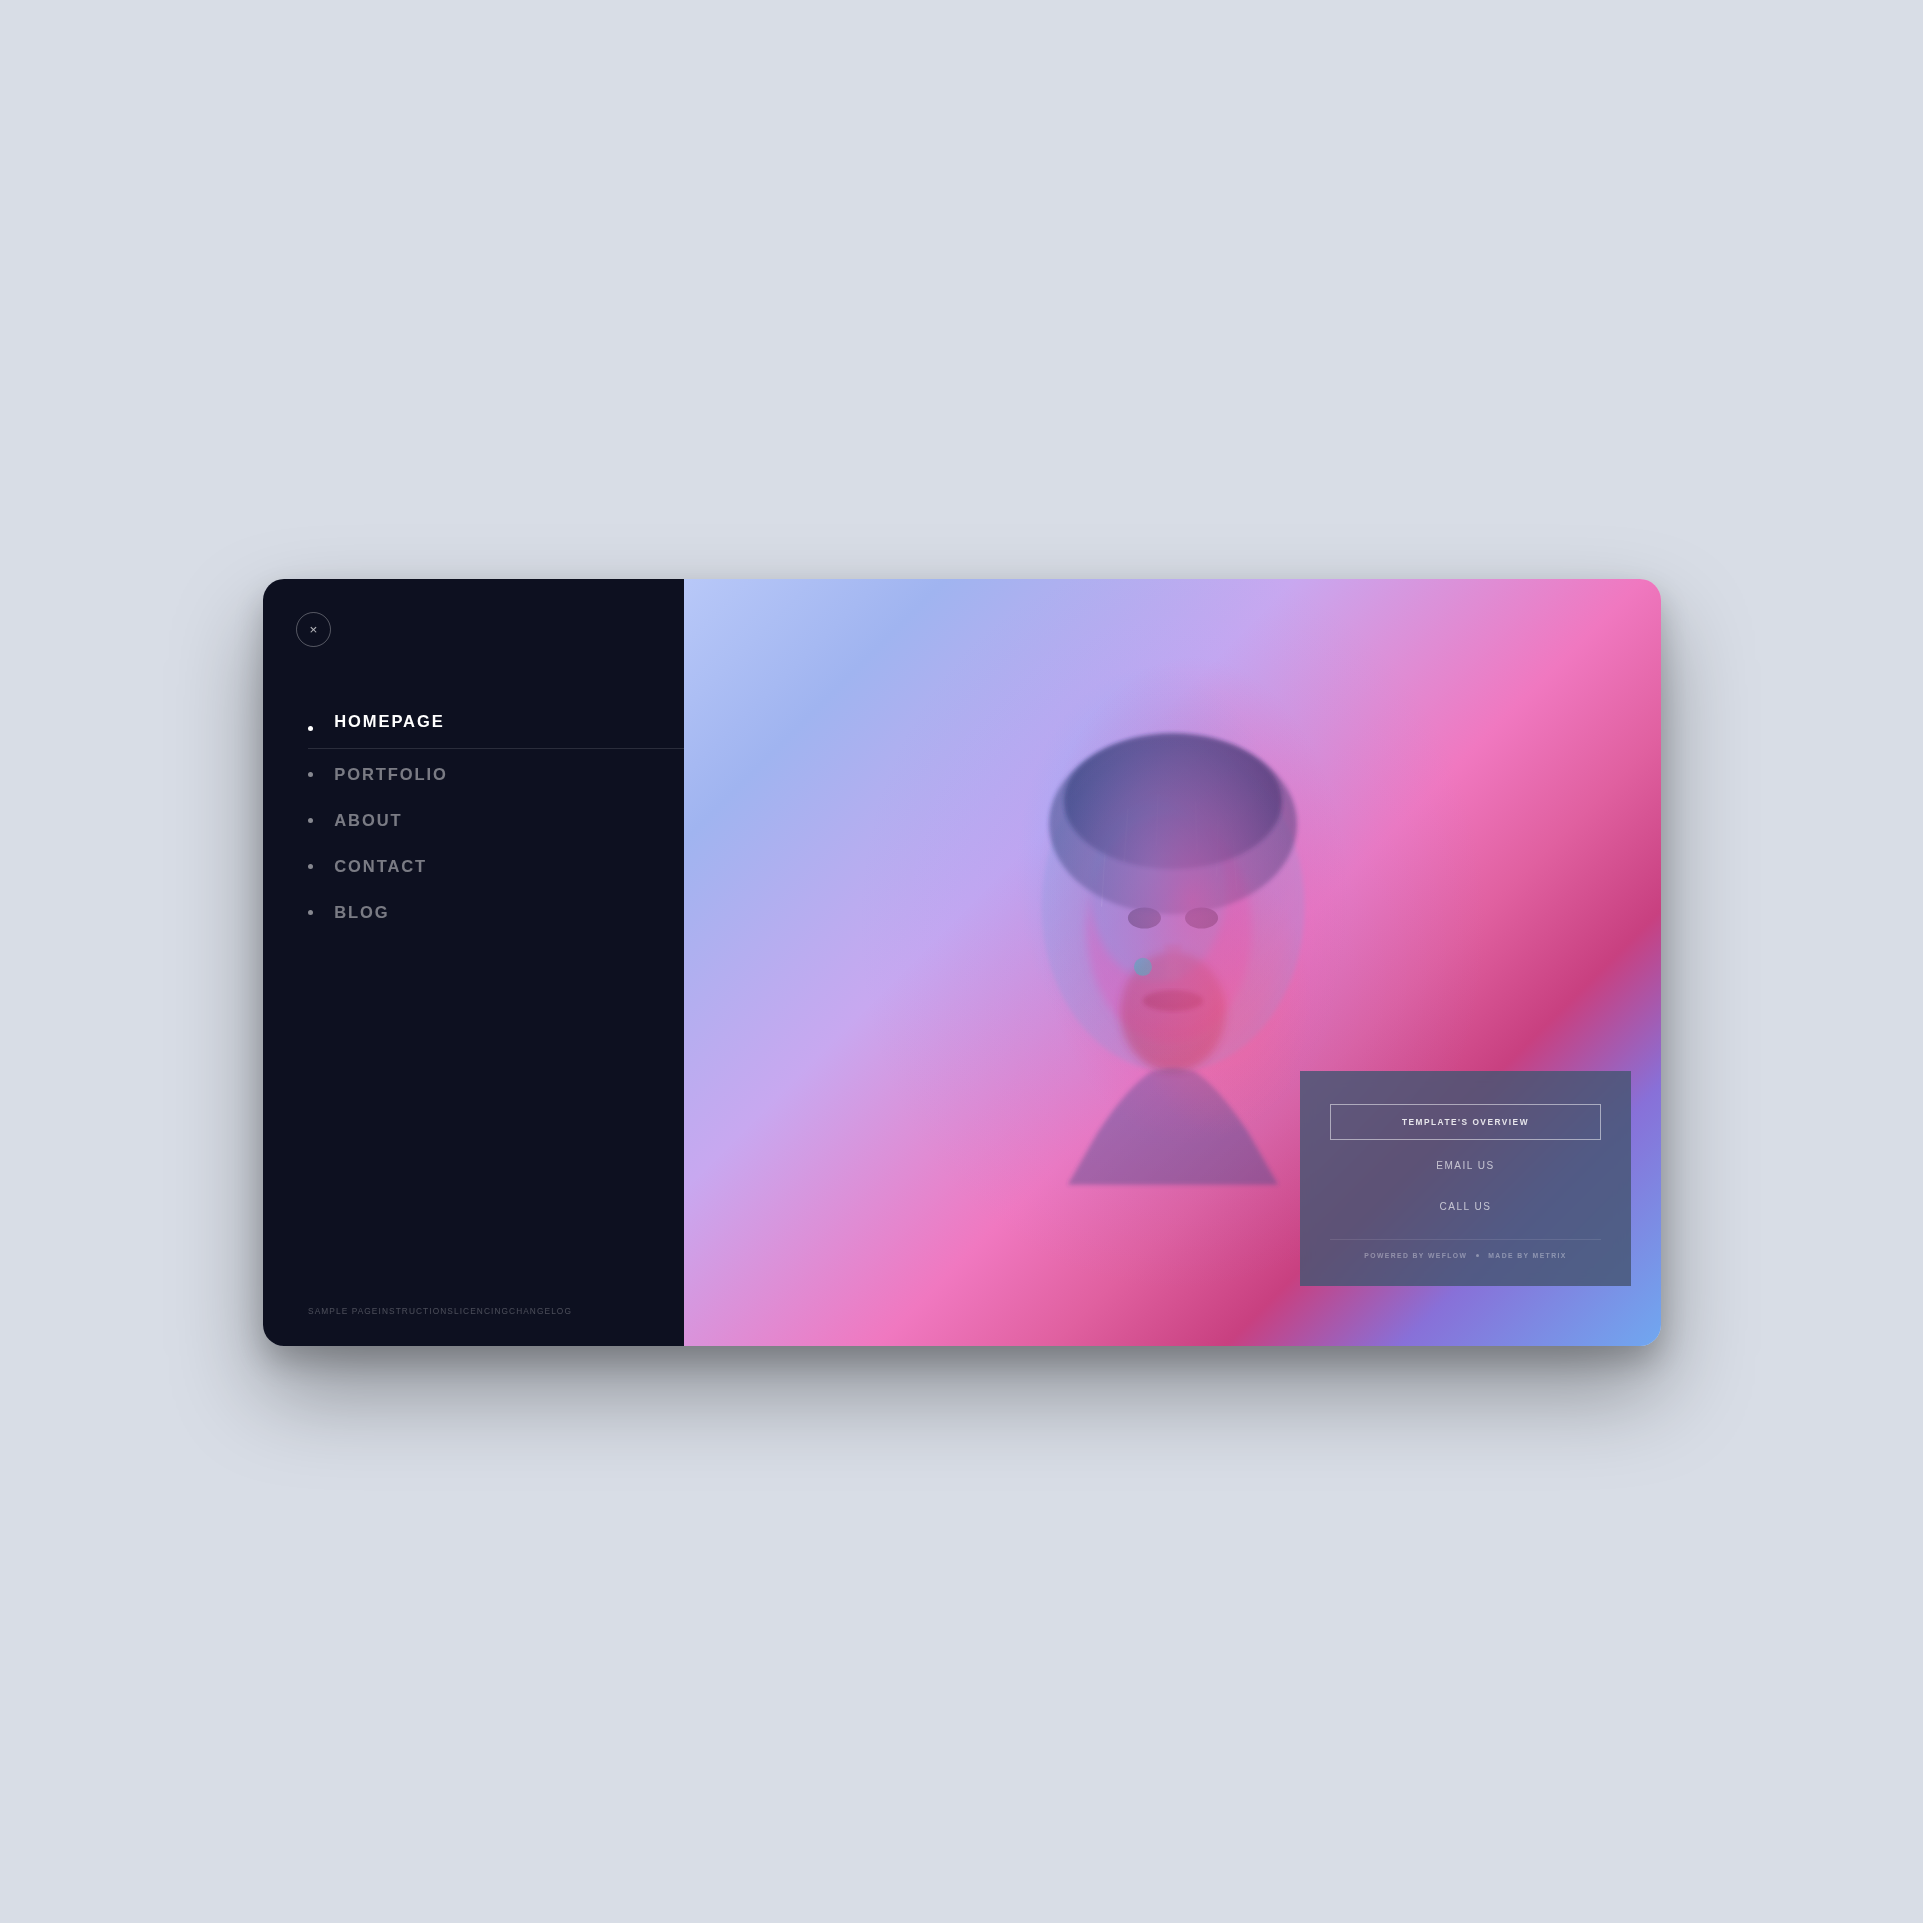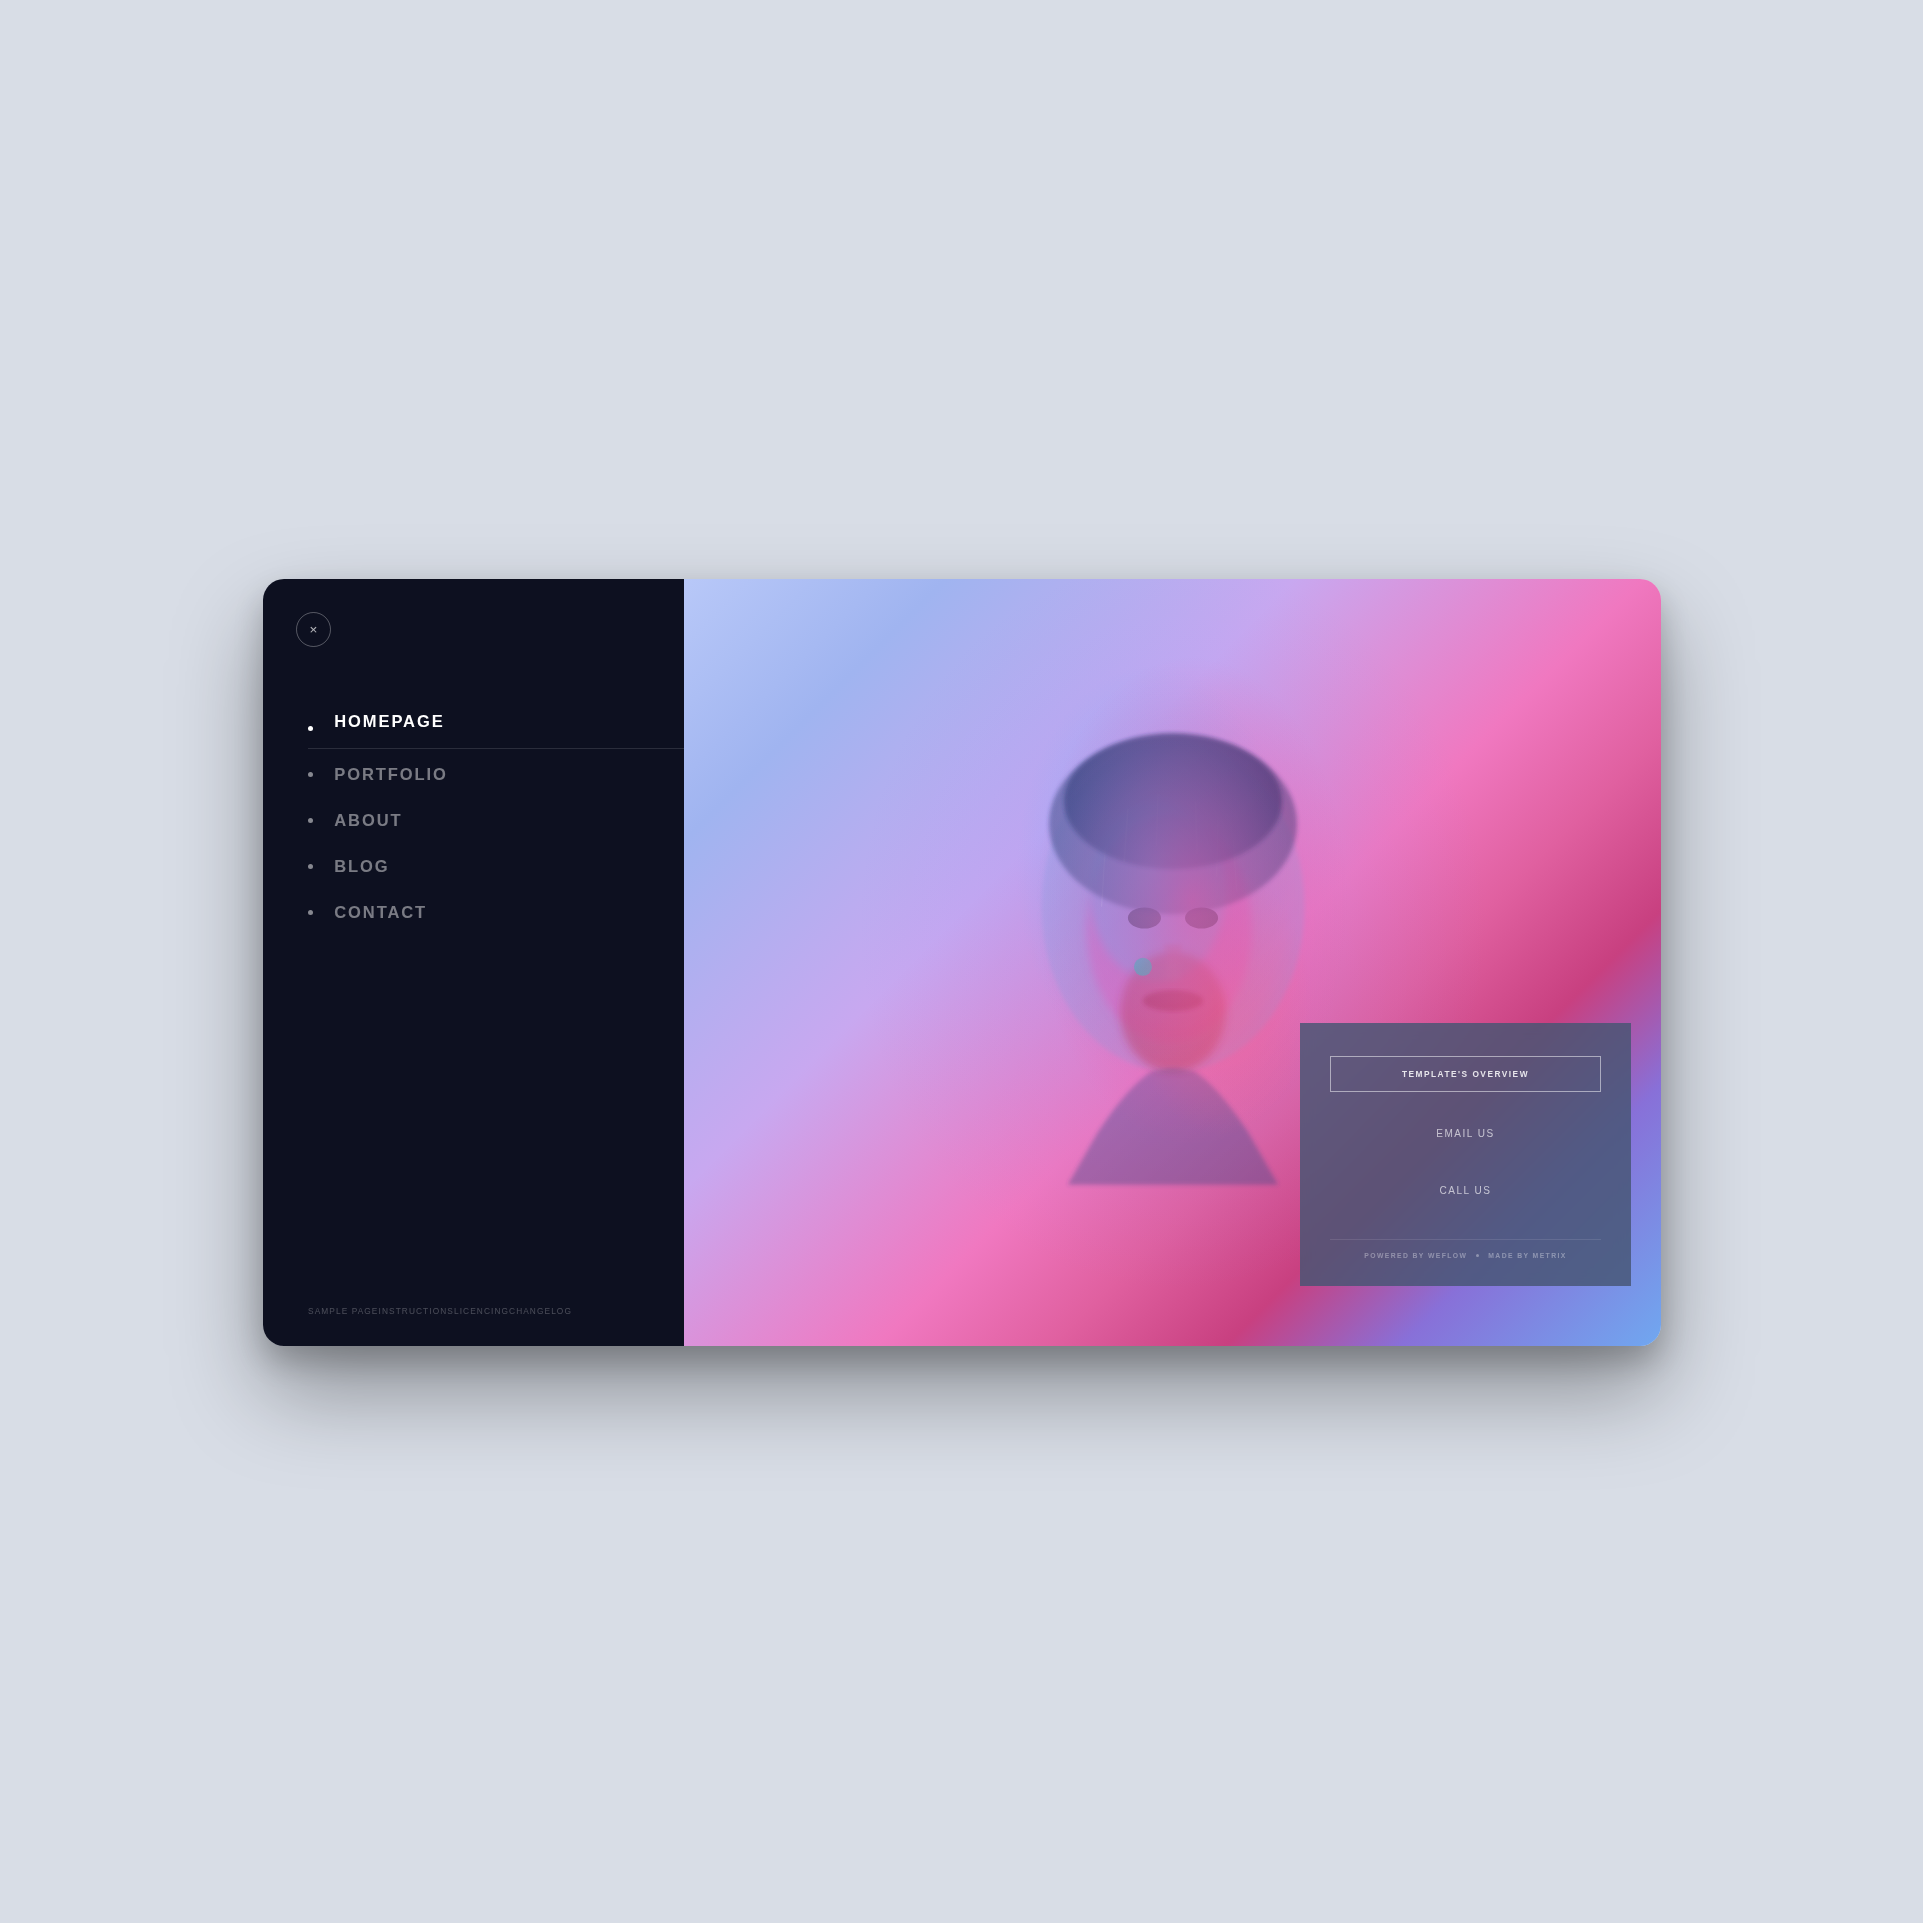--- a/index.html
+++ b/index.html
@@ -127,21 +127,21 @@
       position: absolute;
       bottom: 60px;
       right: 30px;
       width: 331px;
       background: rgba(70, 85, 115, 0.82);
       backdrop-filter: blur(7.5px);
       padding: 33px 30px 27px;
       display: flex;
       flex-direction: column;
       align-items: center;
-      gap: 16px;
+      gap: 0;
     }
 
     .overview-btn {
       width: 100%;
       border: 1.1px solid rgba(255,255,255,0.5);
       background: transparent;
       color: rgba(255,255,255,0.85);
       font-size: 8.3px;
       font-weight: 600;
       letter-spacing: 1.5px;
@@ -240,26 +240,26 @@
 
       <div class="nav-item">
         <div class="nav-bullet"></div>
         <span class="nav-label">ABOUT</span>
       </div>
 
 
 
       <div class="nav-item">
         <div class="nav-bullet"></div>
+        <span class="nav-label">CONTACT</span>
+      </div>
+
+      <div class="nav-item">
+        <div class="nav-bullet"></div>
         <span class="nav-label">BLOG</span>
-      </div>
-
-      <div class="nav-item">
-        <div class="nav-bullet"></div>
-        <span class="nav-label">CONTACT</span>
       </div>
 
     </nav>
 
     <div class="nav-footer">
       <span class="nav-footer-link">SAMPLE PAGE</span>
       <span class="nav-footer-link">INSTRUCTIONS</span>
       <span class="nav-footer-link">LICENCING</span>
       <span class="nav-footer-link">CHANGELOG</span>
     </div>

